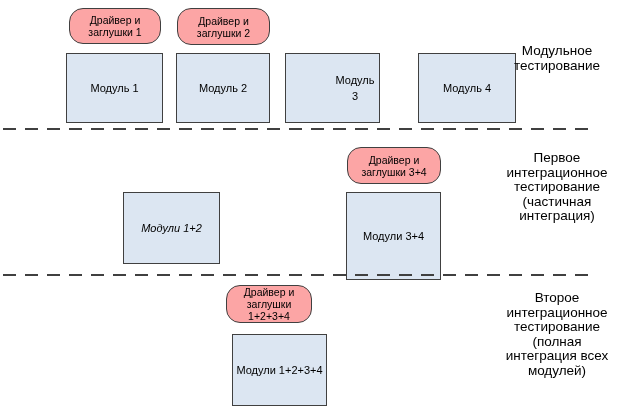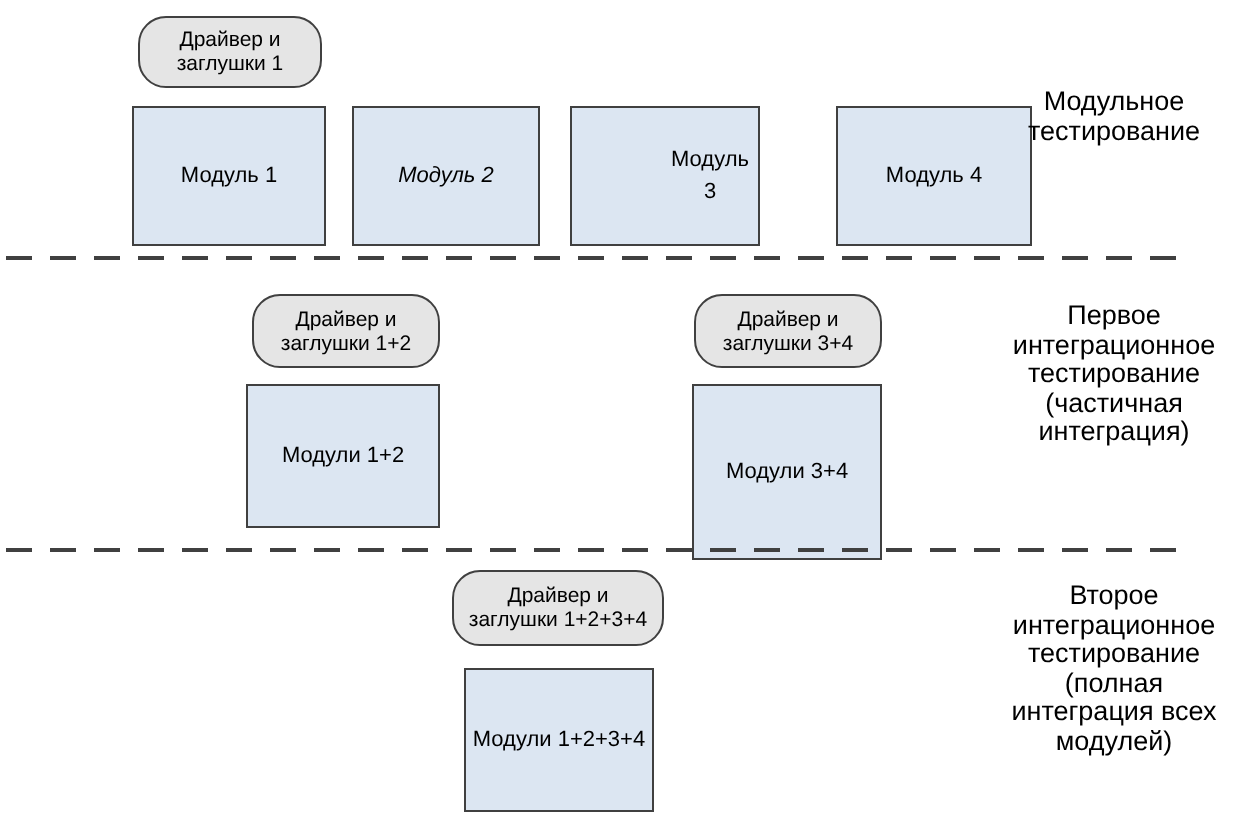--- a/index.html
+++ b/index.html
@@ -12,21 +12,21 @@
   #canvas {
     position: relative;
     width: 617px;
     height: 413px;
     background: #ffffff;
     overflow: hidden;
   }
   .driver-box {
     position: absolute;
     box-sizing: border-box;
-    background: #e5e5e5;
+    background: #fca5a5;
     border: 1.5px solid #404040;
     border-radius: 14px;
     display: flex;
     align-items: center;
     justify-content: center;
     text-align: center;
     font-size: 10.5px;
     line-height: 12px;
     padding: 2px 4px;
   }
@@ -58,39 +58,39 @@
     font-size: 13.5px;
     line-height: 14.6px;
   }
 </style>
 </head>
 <body>
 
 <div id="canvas">
 
   <div class="driver-box" style="left:69px;  top:8px;  width:92px; height:36px;">Драйвер и заглушки 1</div>
+  <div class="driver-box" style="left:177px; top:8px;  width:93px; height:37px;">Драйвер и заглушки 2</div>
 
   <div class="module-box" style="left:66px;  top:53px; width:97px; height:70px;">Модуль 1</div>
-  <div class="module-box" style="left:176px; top:53px; width:94px; height:70px;font-style:italic;">Модуль 2</div>
+  <div class="module-box" style="left:176px; top:53px; width:94px; height:70px;">Модуль 2</div>
   <div class="module-box" style="left:285px; top:53px; width:95px; height:70px;padding-left:48px;">Модуль 3</div>
   <div class="module-box" style="left:390px; top:53px; width:98px; height:70px;margin-left:28px;">Модуль 4</div>
 
   <div class="stage-label" style="top:44px;">Модульное тестирование</div>
 
   <div class="divider" style="top:128px;"></div>
 
-  <div class="driver-box" style="left:126px; top:147px; width:94px; height:37px;">Драйвер и заглушки 1+2</div>
   <div class="driver-box" style="left:347px; top:147px; width:94px; height:37px;">Драйвер и заглушки 3+4</div>
 
-  <div class="module-box" style="left:123px; top:192px; width:97px; height:72px;">Модули 1+2</div>
+  <div class="module-box" style="left:123px; top:192px; width:97px; height:72px;font-style:italic;">Модули 1+2</div>
   <div class="module-box" style="left:346px; top:192px; width:95px; height:88px;">Модули 3+4</div>
 
   <div class="stage-label" style="top:151px;">Первое интеграционное тестирование (частичная интеграция)</div>
 
   <div class="divider" style="top:274px;"></div>
 
-  <div class="driver-box" style="left:226px; top:285px; width:106px; height:38px;">Драйвер и заглушки 1+2+3+4</div>
+  <div class="driver-box" style="left:226px; top:285px; width:86px; height:38px;">Драйвер и заглушки 1+2+3+4</div>
 
   <div class="module-box" style="left:232px; top:334px; width:95px; height:72px;">Модули 1+2+3+4</div>
 
   <div class="stage-label" style="top:291px;">Второе интеграционное тестирование (полная интеграция всех модулей)</div>
 
 </div>
 
 </body></html>

